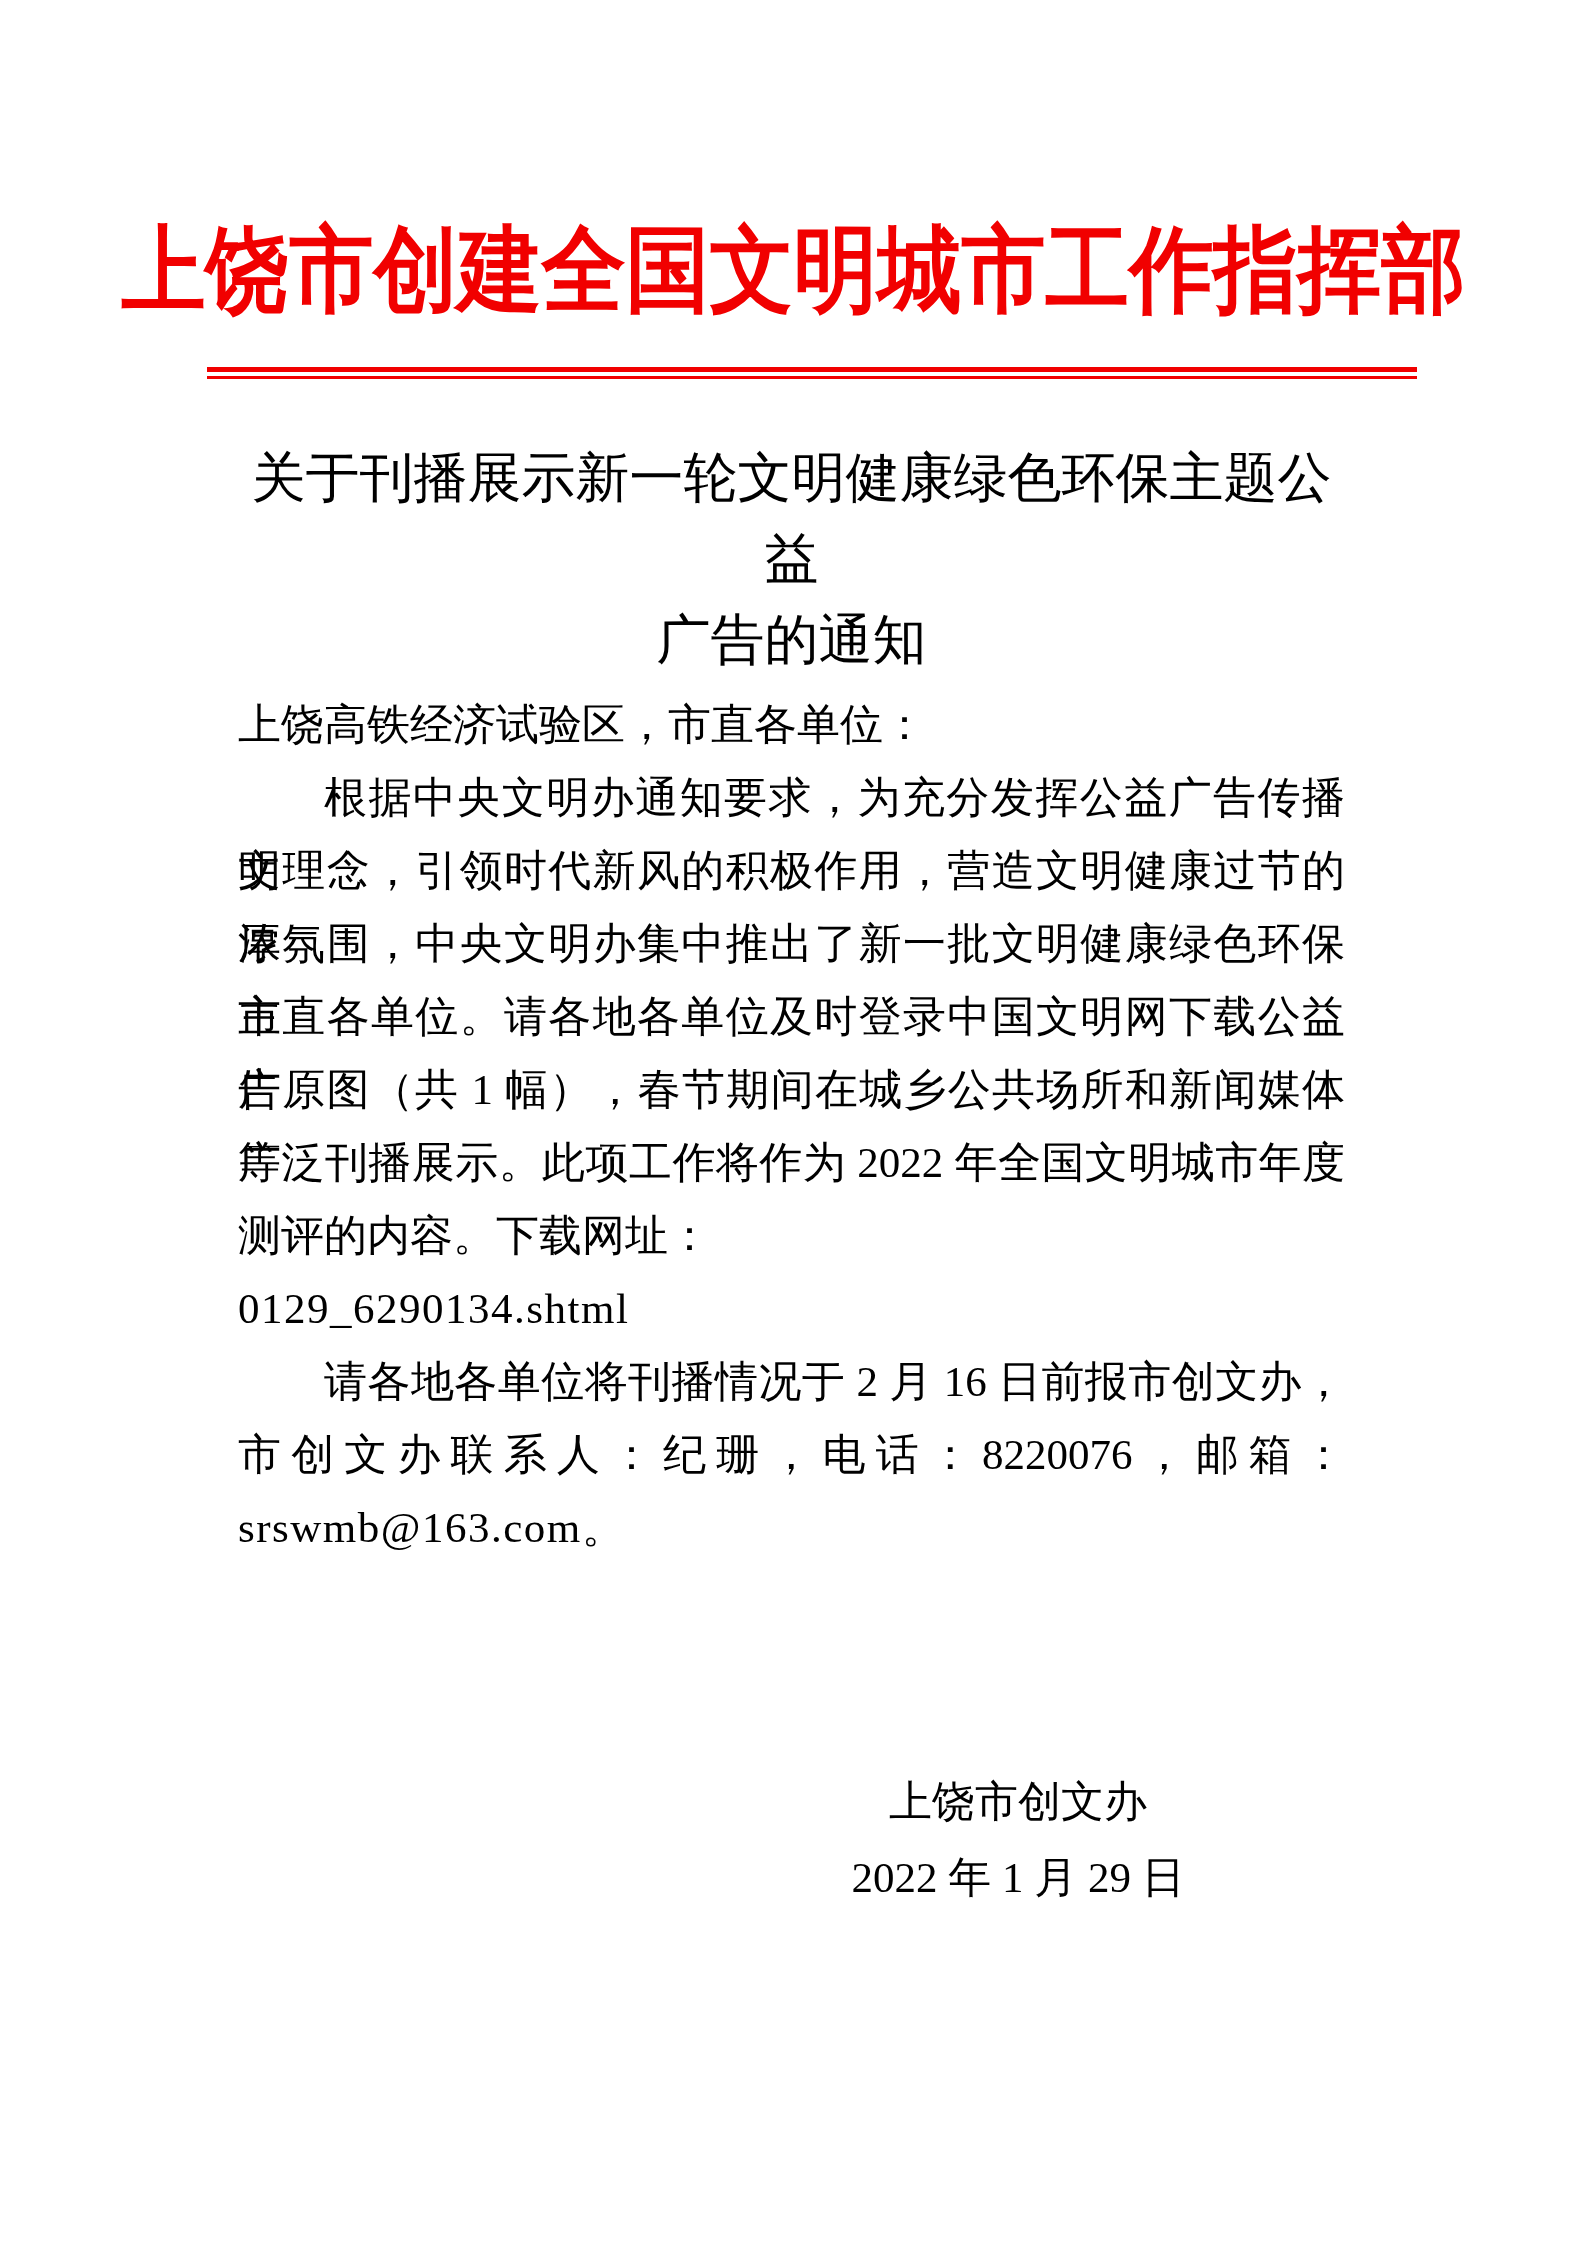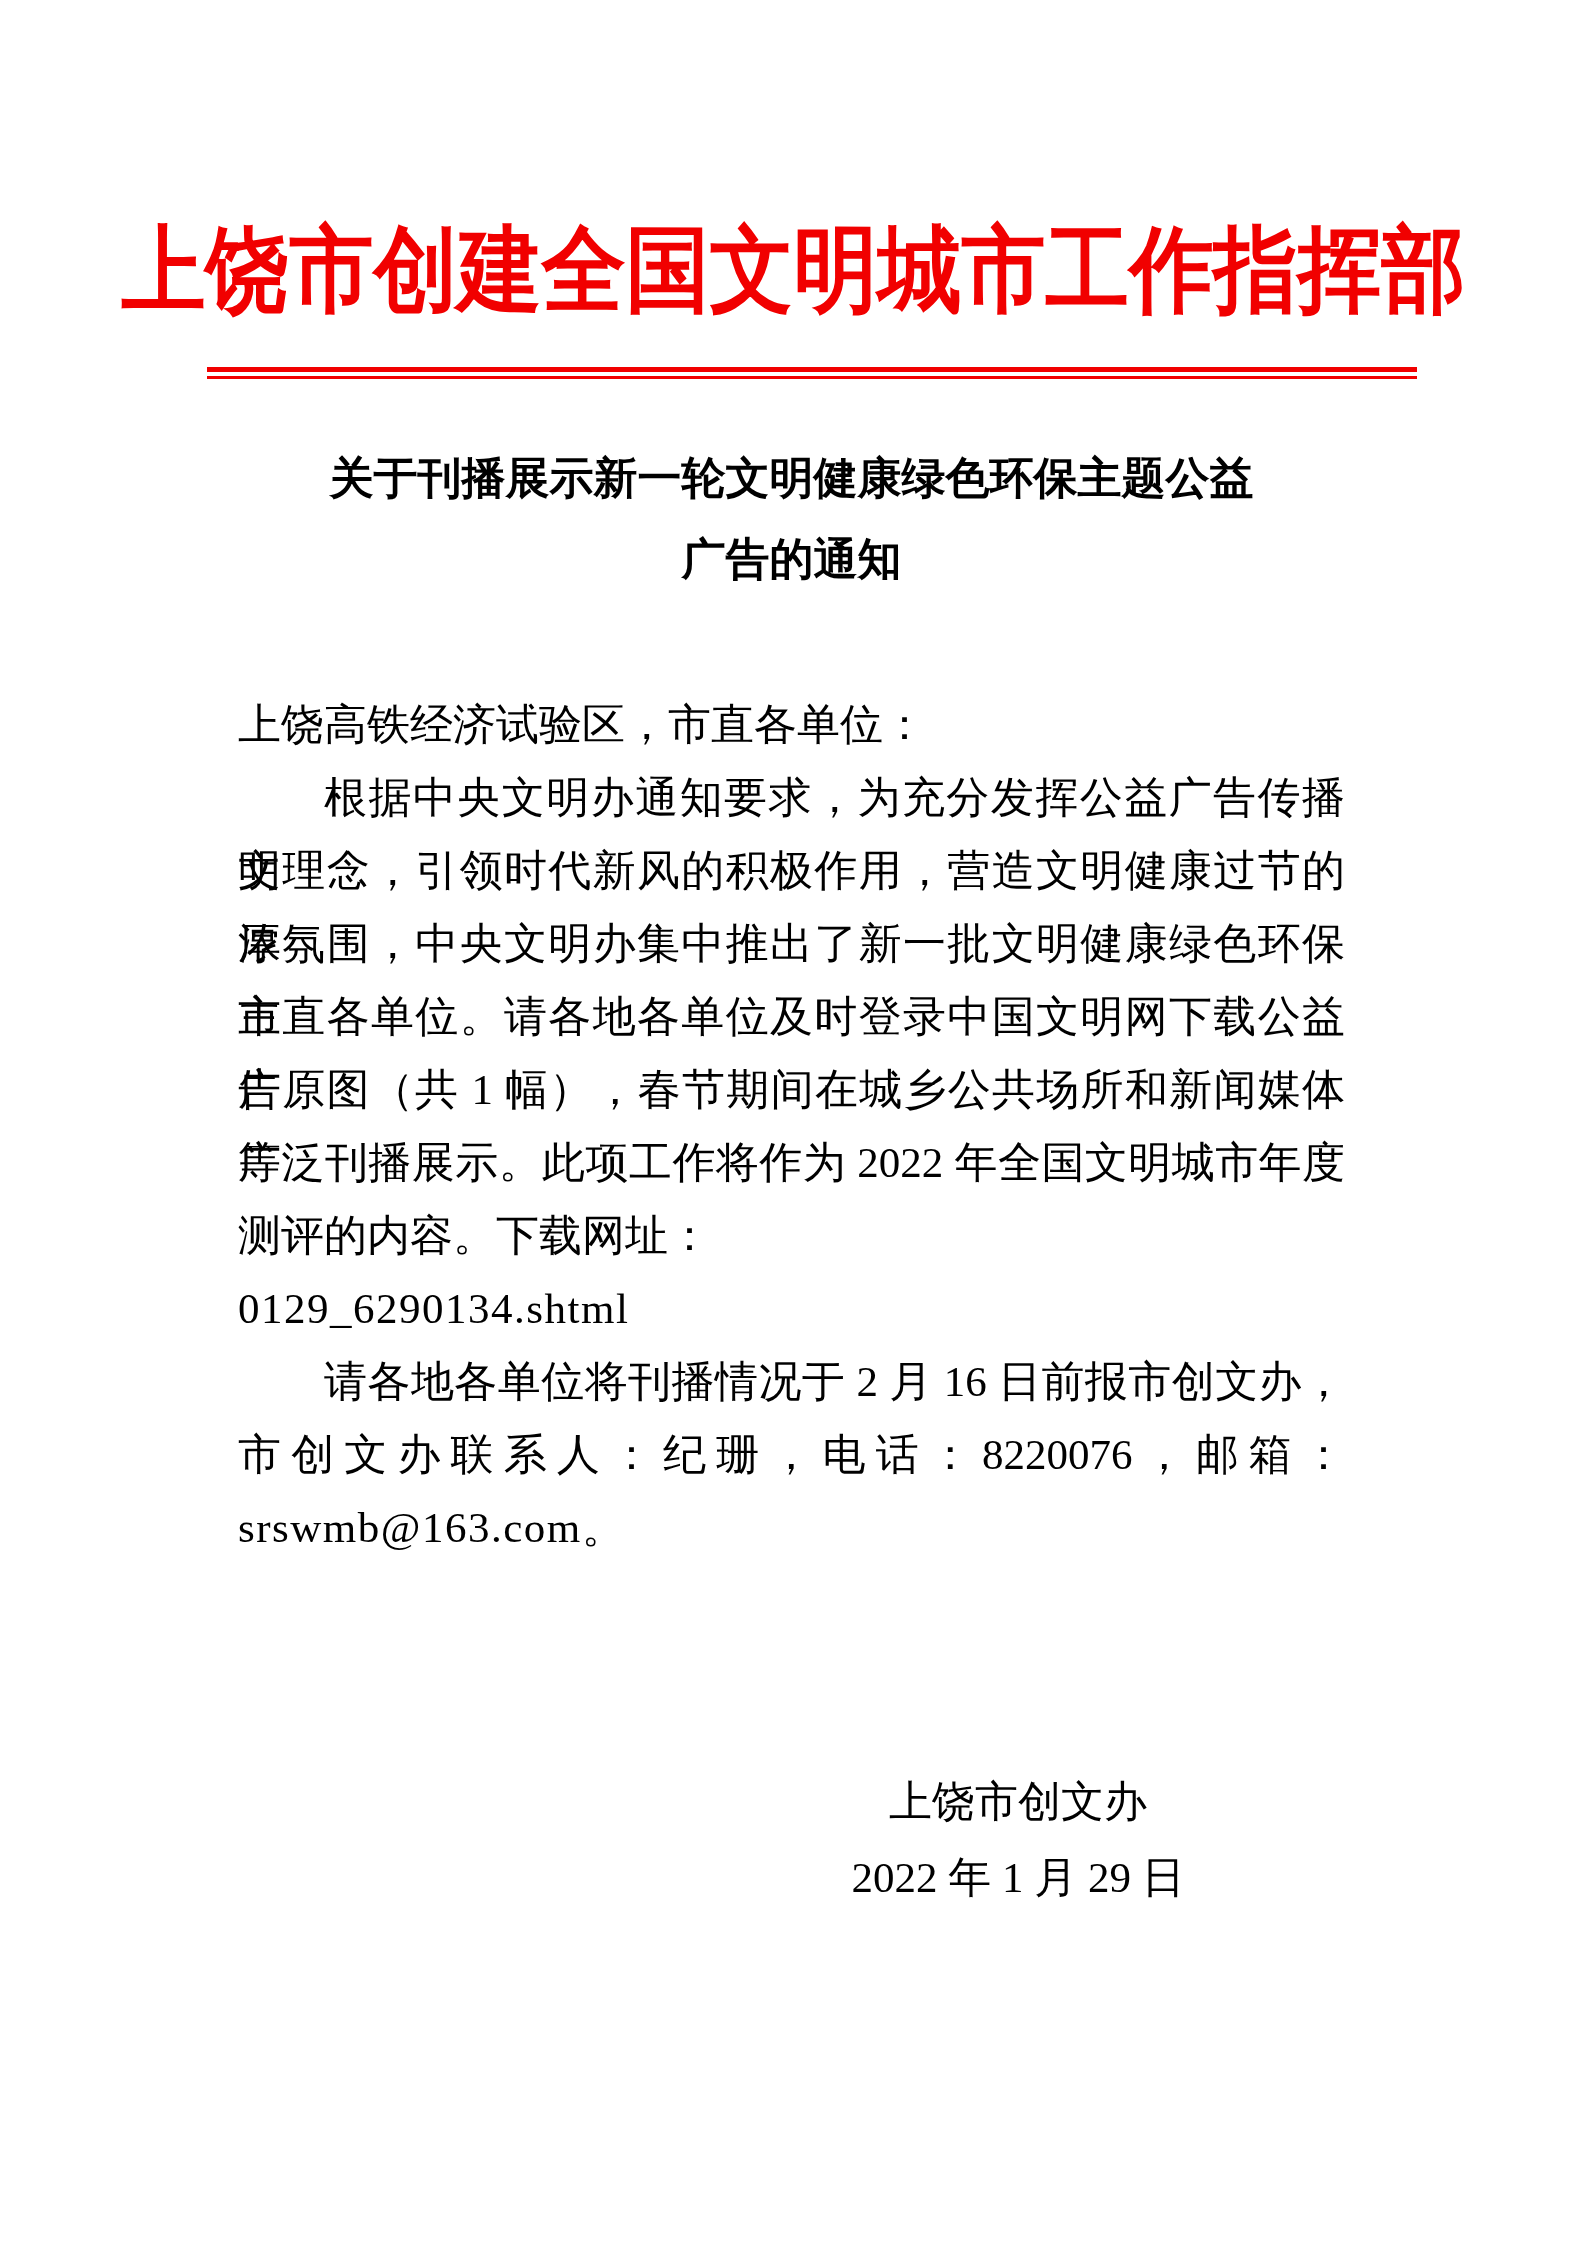--- a/index.html
+++ b/index.html
@@ -39,22 +39,22 @@
     display: block;
     margin-top: 4px;
     border-top: 3px solid var(--accent);
   }
 
   
   .doc-title {
     position: absolute;
     top: 438px; left: 238px; width: 1107px;
     text-align: center;
-    font-weight: bold;
-    font-size: 44px;
+    font-weight: normal;
+    font-size: 54px;
     line-height: 81px;
     color: var(--ink);
   }
 
   
   .body-block {
     position: absolute;
     top: 688px; left: 238px; width: 1107px;
     font-size: 43px;
     color: var(--ink);

